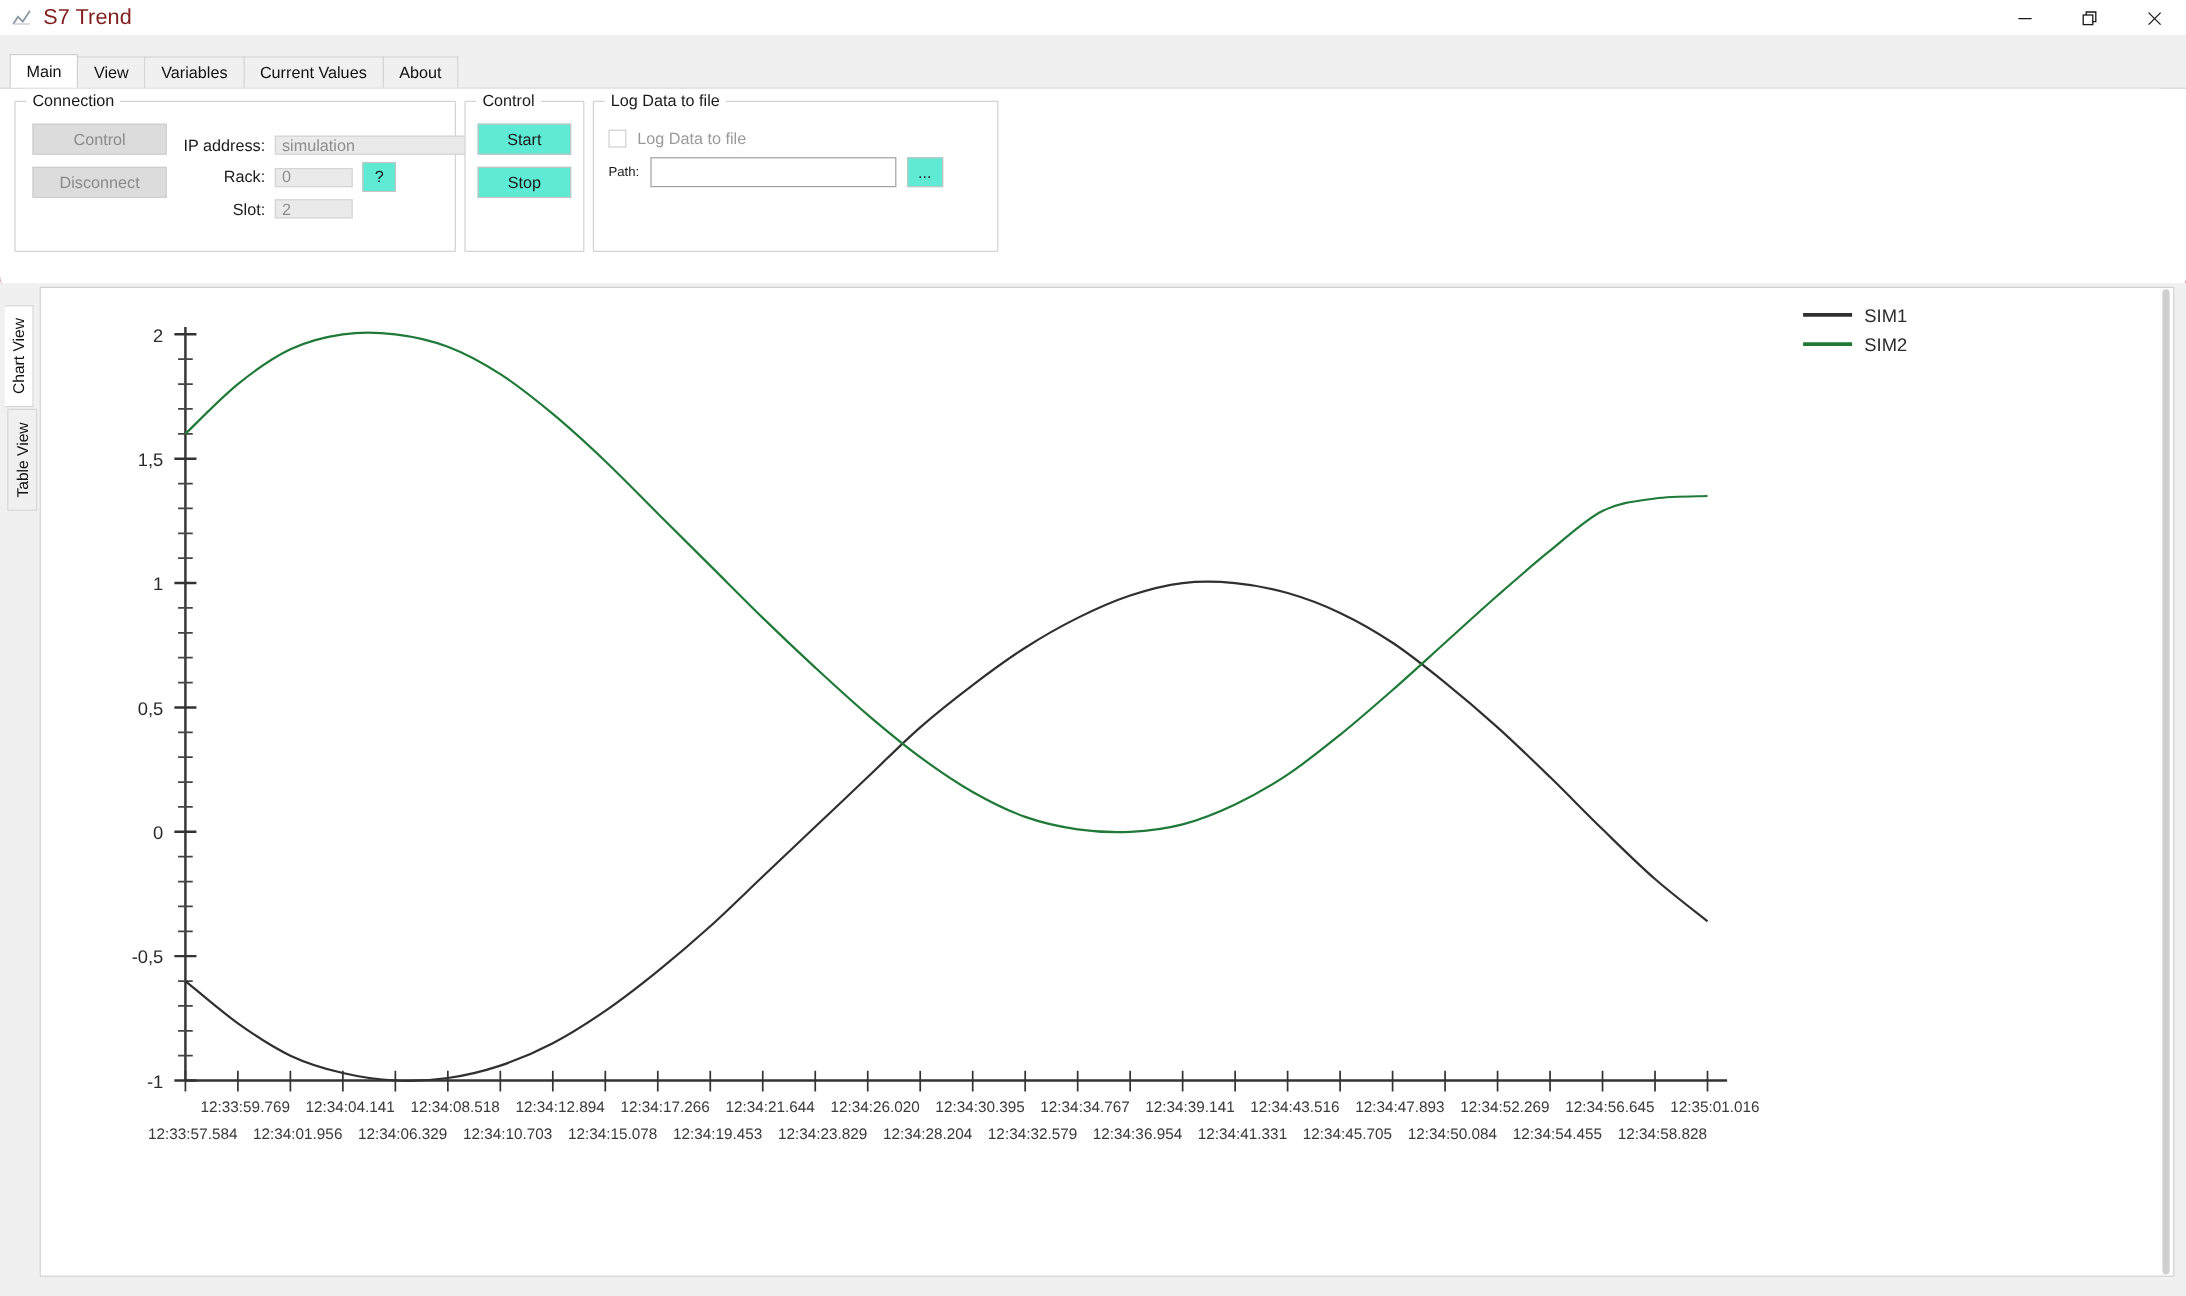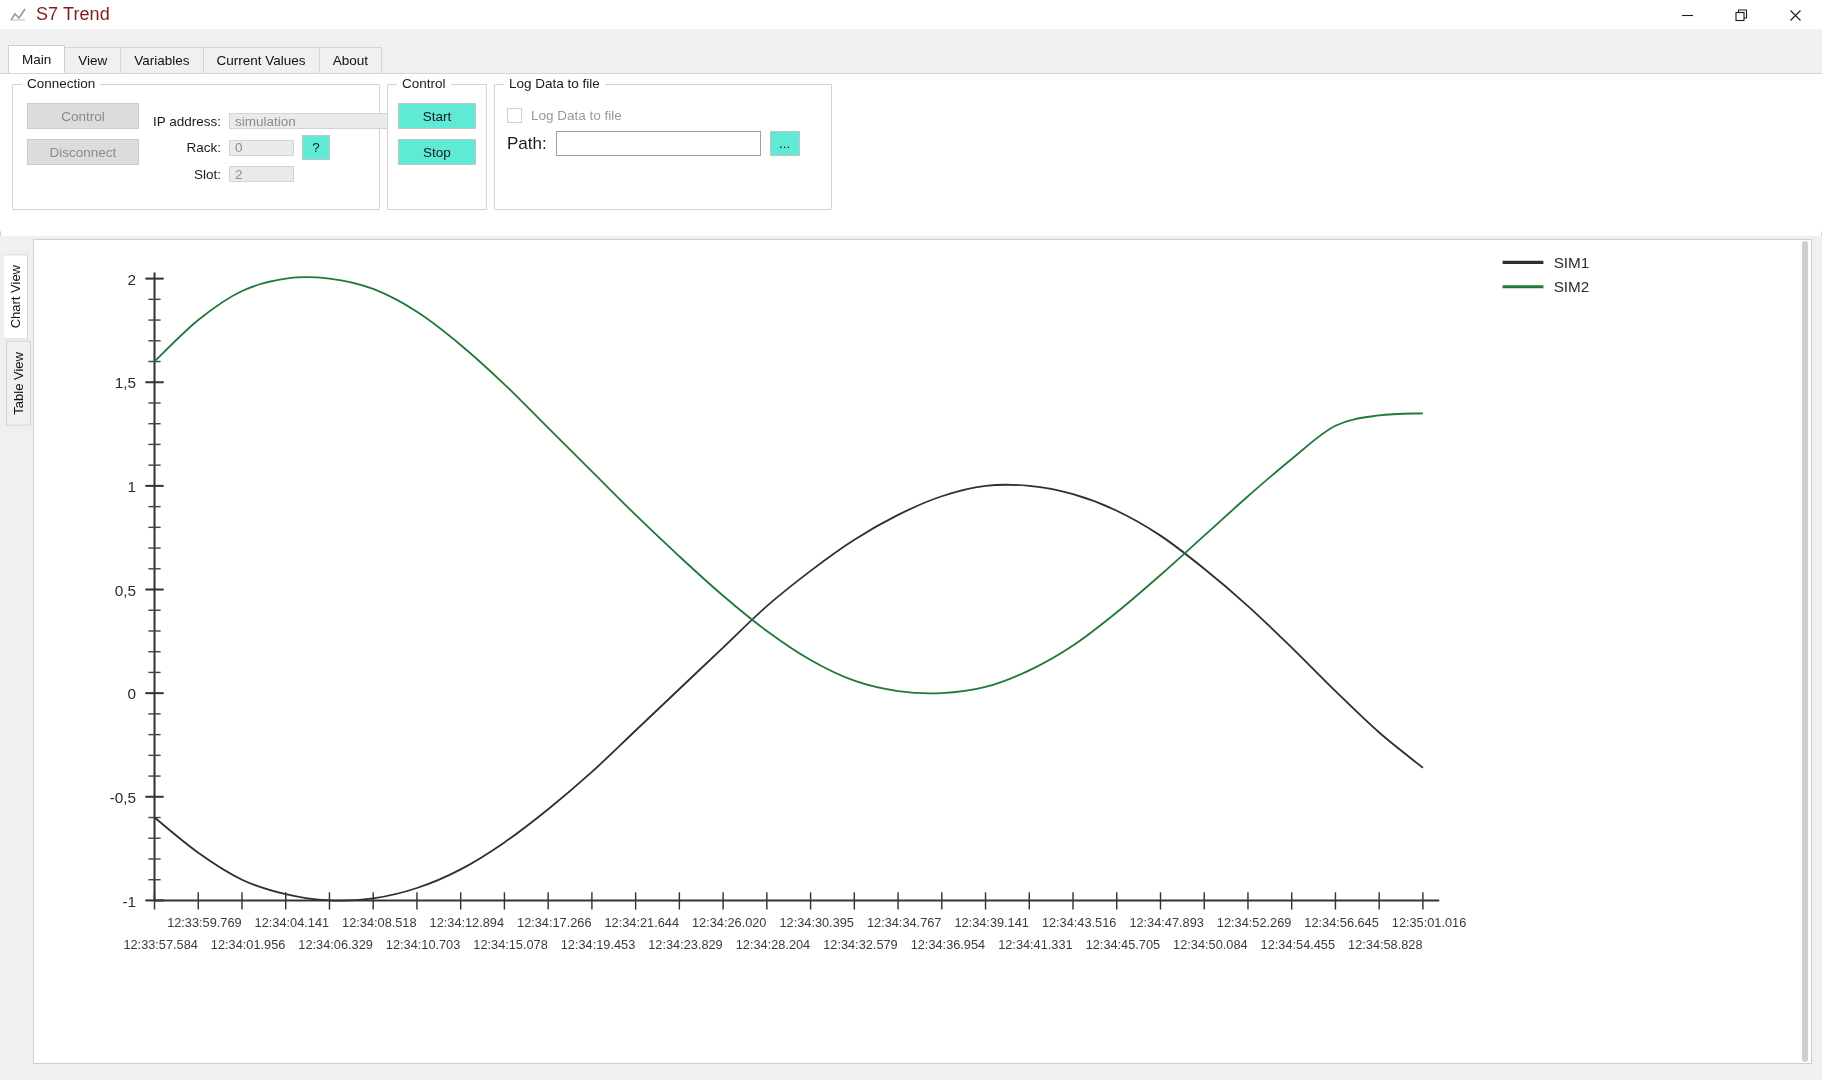--- a/index.html
+++ b/index.html
@@ -156,21 +156,21 @@
   }
   .checkbox {
     width: 15px; height: 15px;
     border: 1px solid #cfcfcf;
     background: #fff;
     margin-right: 9px;
   }
   #log-check-label { font-size: 13.5px; color: #9a9a9a; }
 
   #path-row { display: flex; align-items: center; margin-left: 12px; }
-  #path-label { font-size: 17px; color: #1a1a1a; margin-right: 9px; }
+  #path-label { font-size: 11px; color: #1a1a1a; margin-right: 9px; }
   #path-field {
     width: 205px; height: 25px;
     background: #ffffff;
     border: 1px solid #a0a0a0;
   }
   #browse-btn { width: 30px; height: 25px; margin-left: 9px; }
 
   
   #lower {
     position: absolute;

